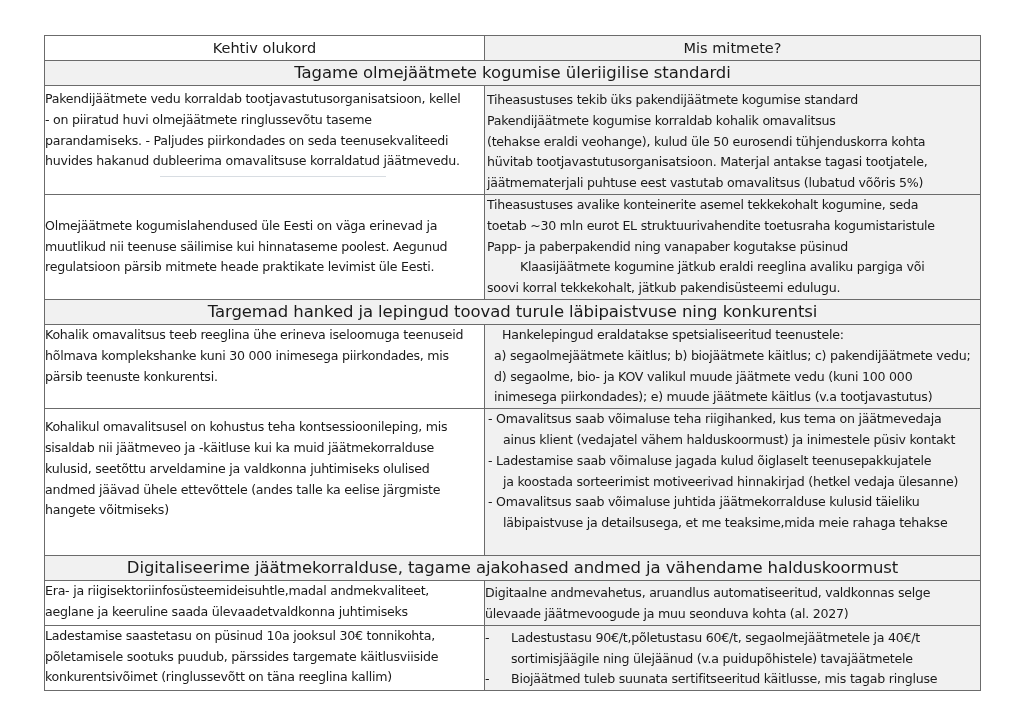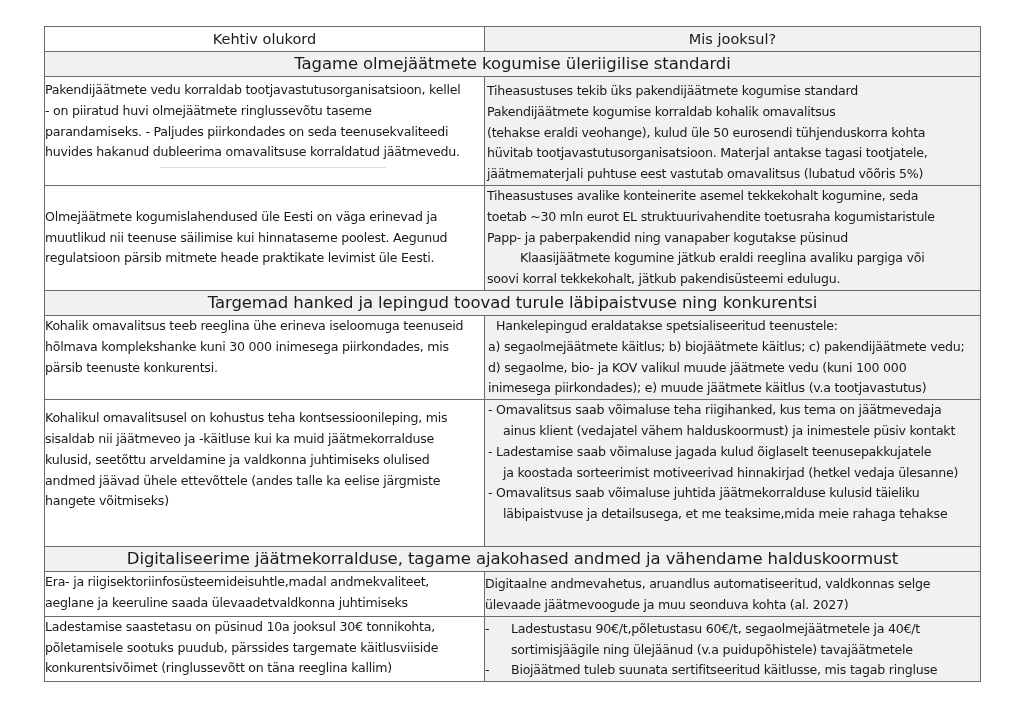--- a/index.html
+++ b/index.html
@@ -1,19 +1,19 @@
 <!DOCTYPE html>
 <html><head>
 <meta charset="utf-8">
 <style>
   html, body { margin: 0; padding: 0; background: #ffffff; }
   body { width: 1024px; height: 724px; position: relative; overflow: hidden;
          font-family: "DejaVu Sans", sans-serif; color: #1a1a1a; }
   .doc-table {
-    position: absolute; left: 44px; top: 26px; width: 936px;
+    position: absolute; left: 44px; top: 35px; width: 936px;
     border-collapse: collapse; table-layout: fixed;
   }
   .doc-table td {
     border: 1.5px solid #6b6b6b; vertical-align: top; padding: 0;
   }
   .col-left { width: 440px; }
   .col-right { width: 496px; }
   .head-cell { text-align: center; font-size: 14.5px; height: 24px; line-height: 24px; }
   .head-left { background: #ffffff; }
   .head-right { background: #f1f1f1; }
@@ -33,21 +33,21 @@
 <body>
 
 <table class="doc-table">
   <colgroup>
       <col class="col-left">
       <col class="col-right">
     </colgroup>
   <tbody>
       <tr>
     <td class="head-cell head-left">Kehtiv olukord</td>
-    <td class="head-cell head-right">Mis jooksul?</td>
+    <td class="head-cell head-right">Mis mitmete?</td>
   </tr>
 
   <tr>
     <td colspan="2" class="section-cell">Tagame olmejäätmete kogumise üleriigilise standardi</td>
   </tr>
   <tr style="height:101px;margin-top:32px;">
     <td class="cell cell-left" style="padding-top:3px;">
       <span class="line">Pakendijäätmete vedu korraldab tootjavastutusorganisatsioon, kellel</span>
       <span class="line">- on piiratud huvi olmejäätmete ringlussevõtu taseme</span>
       <span class="line">parandamiseks. - Paljudes piirkondades on seda teenusekvaliteedi</span>
@@ -79,21 +79,21 @@
 
   <tr>
     <td colspan="2" class="section-cell">Targemad hanked ja lepingud toovad turule läbipaistvuse ning konkurentsi</td>
   </tr>
   <tr style="height:61px;">
     <td class="cell cell-left">
       <span class="line">Kohalik omavalitsus teeb reeglina ühe erineva iseloomuga teenuseid</span>
       <span class="line">hõlmava komplekshanke kuni 30 000 inimesega piirkondades, mis</span>
       <span class="line">pärsib teenuste konkurentsi.</span>
     </td>
-    <td class="cell cell-right" style="padding-left:3px;">
+    <td class="cell cell-right" style="padding-left:9px;">
       <span class="line" style="padding-left:8px;">Hankelepingud eraldatakse spetsialiseeritud teenustele:</span>
       <span class="line">a) segaolmejäätmete käitlus; b) biojäätmete käitlus; c) pakendijäätmete vedu;</span>
       <span class="line">d) segaolme, bio- ja KOV valikul muude jäätmete vedu (kuni 100 000</span>
       <span class="line">inimesega piirkondades); e) muude jäätmete käitlus (v.a tootjavastutus)</span>
     </td>
   </tr>
   <tr style="height:147px;">
     <td class="cell cell-left" style="padding-top:8px;">
       <span class="line">Kohalikul omavalitsusel on kohustus teha kontsessioonileping, mis</span>
       <span class="line">sisaldab nii jäätmeveo ja -käitluse kui ka muid jäätmekorralduse</span>

